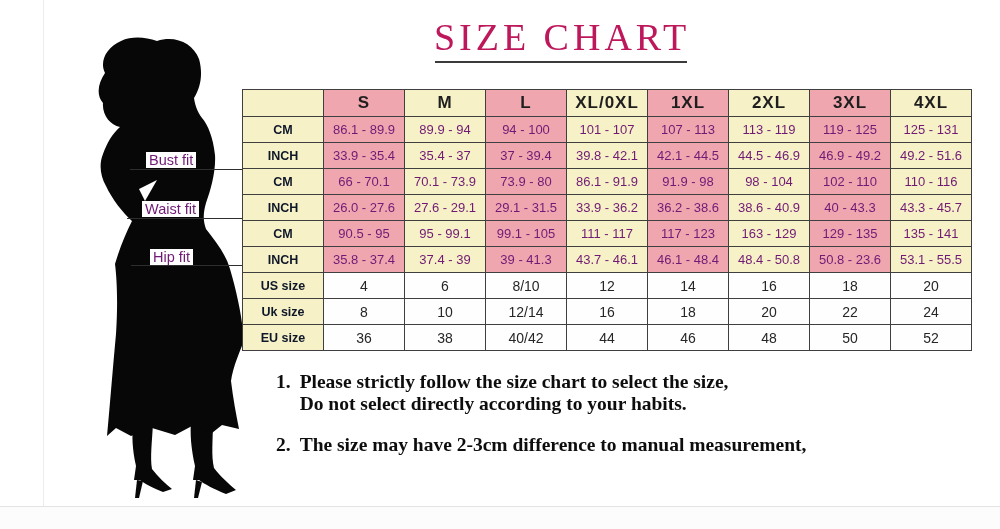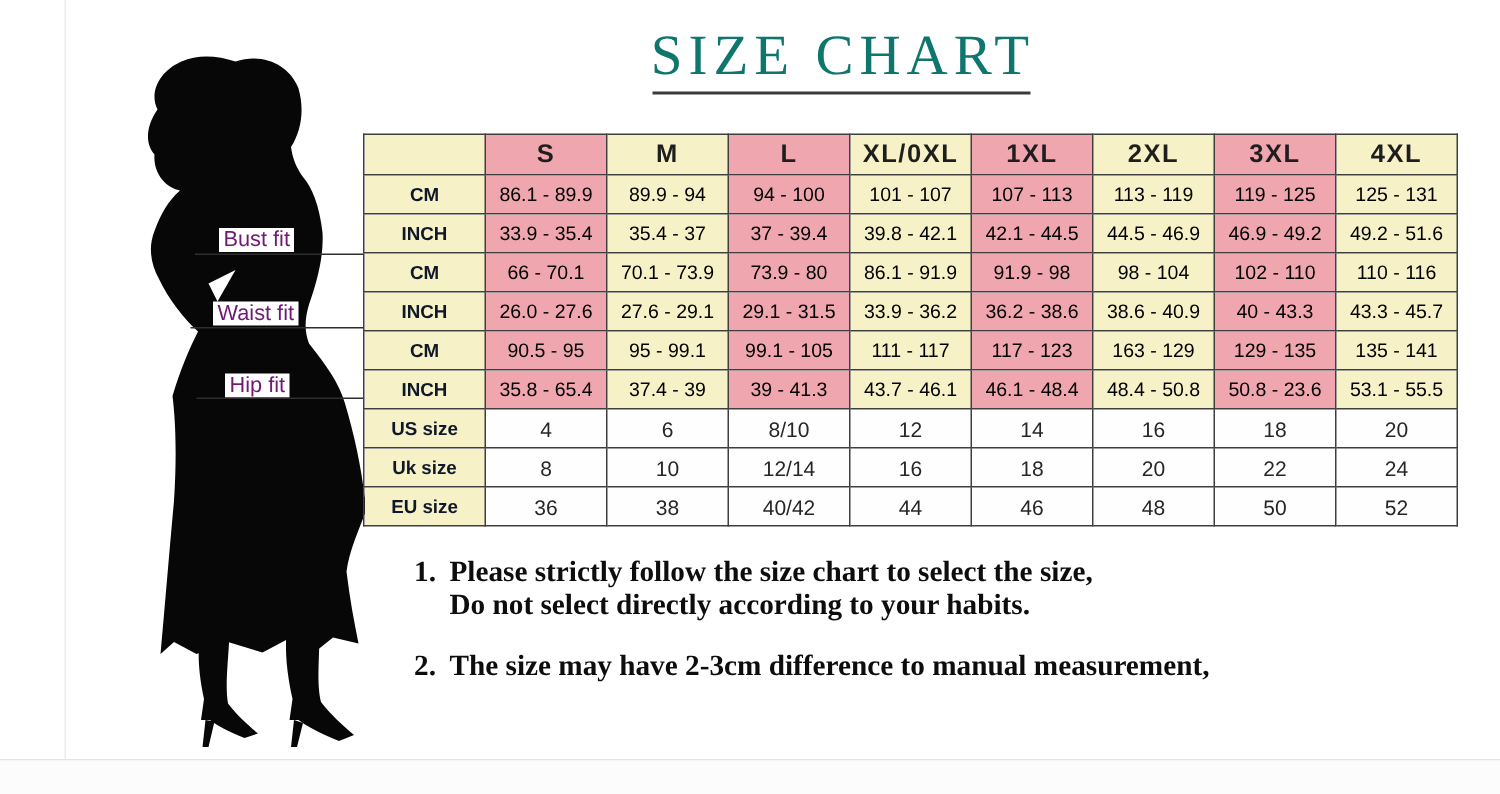--- a/index.html
+++ b/index.html
@@ -7,21 +7,21 @@
          font-family:"Liberation Sans",sans-serif;}
 
   
   .frame-left{position:absolute;left:43px;top:0;width:1px;height:506px;background:#ececec;}
   .frame-bottom{position:absolute;left:0;top:506px;width:1000px;height:1px;background:#e3e3e3;}
   .bottom-band{position:absolute;left:0;top:507px;width:1000px;height:22px;background:#fcfcfc;}
 
   
   .title{position:absolute;left:422px;top:15px;width:280px;text-align:center;
          font-family:"Liberation Serif",serif;font-size:38px;letter-spacing:4px;
-         color:#0f766e;white-space:nowrap;}
+         color:#be185d;white-space:nowrap;}
   .title-rule{position:absolute;left:435px;top:61px;width:252px;height:2px;background:#3b3b3b;}
 
   
   .silhouette{position:absolute;left:65px;top:35px;width:200px;height:470px;}
 
   
   .mlabel{position:absolute;font-size:14.5px;color:#701a75;background:#ffffff;
           padding:0 3px;white-space:nowrap;}
   .mline{position:absolute;height:1px;background:#2e2e2e;}
   #bust-label{left:146px;top:152px;}
@@ -36,21 +36,21 @@
               table-layout:fixed;}
   .size-table tr{height:26px;}
   .size-table tr.head{height:27px;}
   .size-table th,.size-table td{border:1px solid #3f3f3f;text-align:center;
               vertical-align:middle;padding:0;overflow:hidden;white-space:nowrap;}
   .pink{background:#f0a6af;}
   .yellow{background:#f6f1c6;}
   .white{background:#fefefe;}
   .lbl{font-size:12.5px;font-weight:700;color:#0f172a;}
   .size-h{font-size:17px;font-weight:600;letter-spacing:1px;color:#1e1e1e;}
-  .val{font-size:13px;font-weight:400;color:#000000;margin-left:48px;}
+  .val{font-size:13px;font-weight:400;color:#701a75;margin-left:48px;}
   .val-big{font-size:14px;font-weight:400;color:#262626;}
 
   
   .note{position:absolute;display:flex;gap:9px;font-family:"Liberation Serif",serif;
         font-weight:700;font-size:19.5px;line-height:21.5px;color:#0d0d0d;}
   #note-1{left:276px;top:371px;}
   #note-2{left:276px;top:434px;}
   .note-num{flex:0 0 auto;}
   .note-body{flex:0 0 auto;}
 </style>
@@ -168,21 +168,21 @@
           <td class="yellow val">95 - 99.1</td>
           <td class="pink val">99.1 - 105</td>
           <td class="yellow val">111 - 117</td>
           <td class="pink val">117 - 123</td>
           <td class="yellow val">163 - 129</td>
           <td class="pink val">129 - 135</td>
           <td class="yellow val">135 - 141</td>
         </tr>
         <tr>
           <th class="yellow lbl">INCH</th>
-          <td class="pink val">35.8 - 65.4</td>
+          <td class="pink val">35.8 - 37.4</td>
           <td class="yellow val">37.4 - 39</td>
           <td class="pink val">39 - 41.3</td>
           <td class="yellow val">43.7 - 46.1</td>
           <td class="pink val">46.1 - 48.4</td>
           <td class="yellow val">48.4 - 50.8</td>
           <td class="pink val">50.8 - 23.6</td>
           <td class="yellow val">53.1 - 55.5</td>
         </tr>
         <tr>
           <th class="yellow lbl">US size</th>

